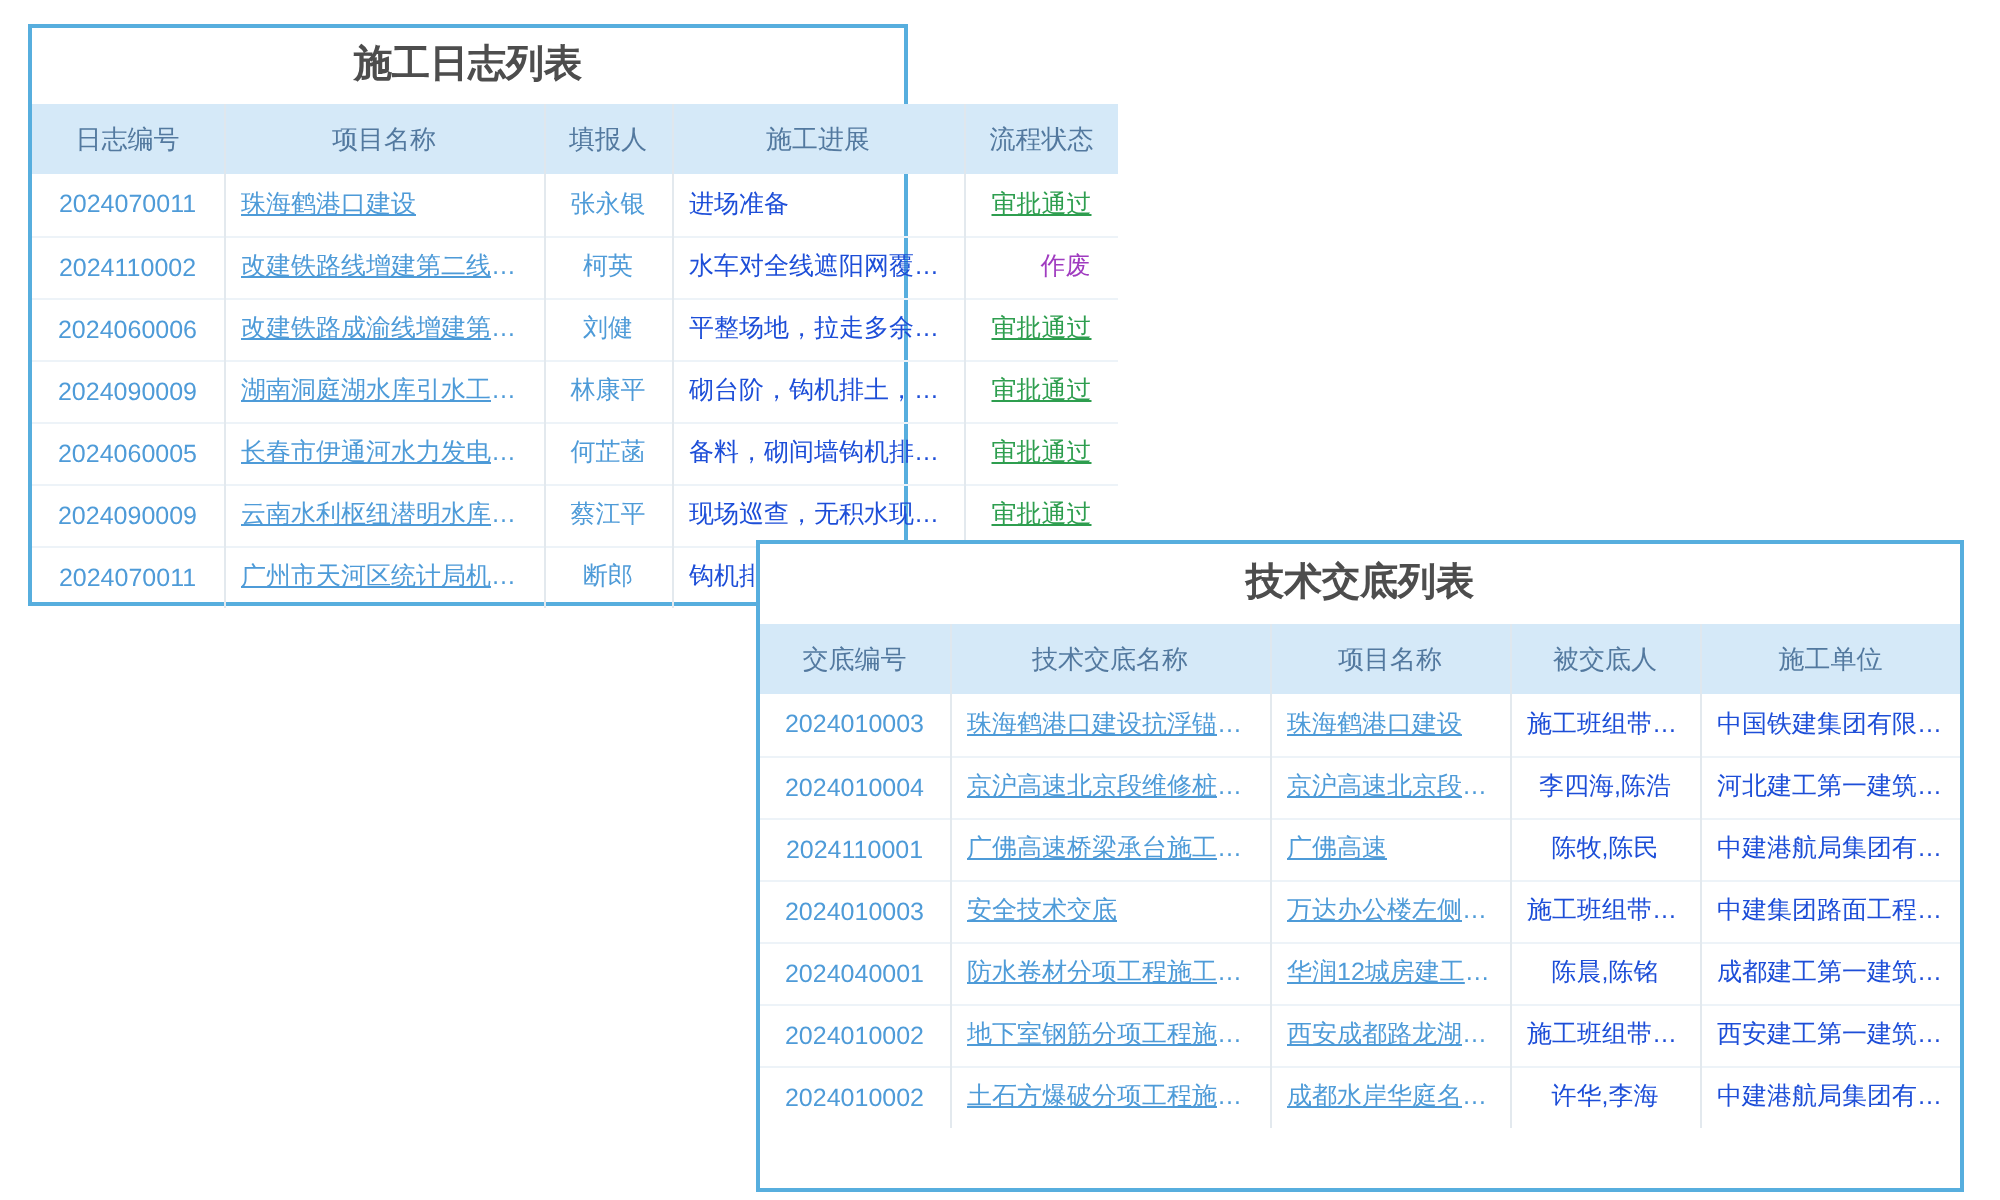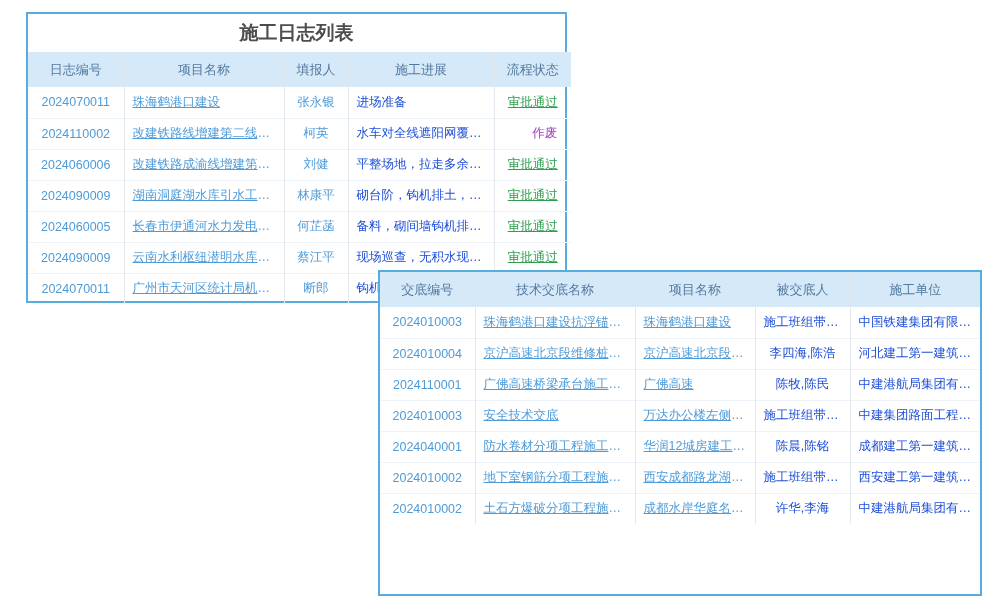--- a/index.html
+++ b/index.html
@@ -1,18 +1,18 @@
 <!DOCTYPE html>
 <html><head>
 <meta charset="utf-8">
 <style>
   html,body{margin:0;padding:0;background:#ffffff;width:1000px;height:600px;overflow:hidden;
     font-family:"Liberation Sans","DejaVu Sans",sans-serif;}
   .panel{position:absolute;background:#ffffff;border:2px solid #57aede;box-sizing:border-box;}
-  #panel-log{left:26px;top:12px;width:541px;height:291px;z-index:1;}
+  #panel-log{left:14px;top:12px;width:440px;height:291px;z-index:1;}
   #panel-disclosure{left:378px;top:270px;width:604px;height:326px;z-index:2;}
   .panel-title{height:38px;line-height:38px;text-align:center;font-size:19px;font-weight:bold;
     color:#4d4d4d;background:#ffffff;}
   #panel-disclosure .panel-title{height:40px;line-height:40px;}
   table{border-collapse:collapse;table-layout:fixed;width:100%;}
   th,td{overflow:hidden;white-space:nowrap;text-overflow:ellipsis;box-sizing:border-box;
     border-right:1px solid #e3e9ee;padding:0 8px;}
   th:last-child,td:last-child{border-right:none;}
   thead th{background:#d5e9f8;color:#53799f;font-weight:normal;font-size:13px;height:35px;
     text-align:center;border-right:1px solid #dfe7ee;}
@@ -96,20 +96,21 @@
         <td class="al cell-link">广州市天河区统计局机房...</td>
         <td class="ac cell-blue">断郎</td>
         <td class="al cell-plain">钩机排土</td>
         <td class="ac"></td>
       </tr>
     </tbody>
   </table>
 </div>
 
 <div class="panel" id="panel-disclosure">
+  <div class="panel-title">技术交底列表</div>
   <table>
     <colgroup>
       <col style="width:95px">
         <col style="width:160px">
         <col style="width:120px">
         <col style="width:95px">
         <col style="width:130px">
     </colgroup>
     <thead>
       <tr>

